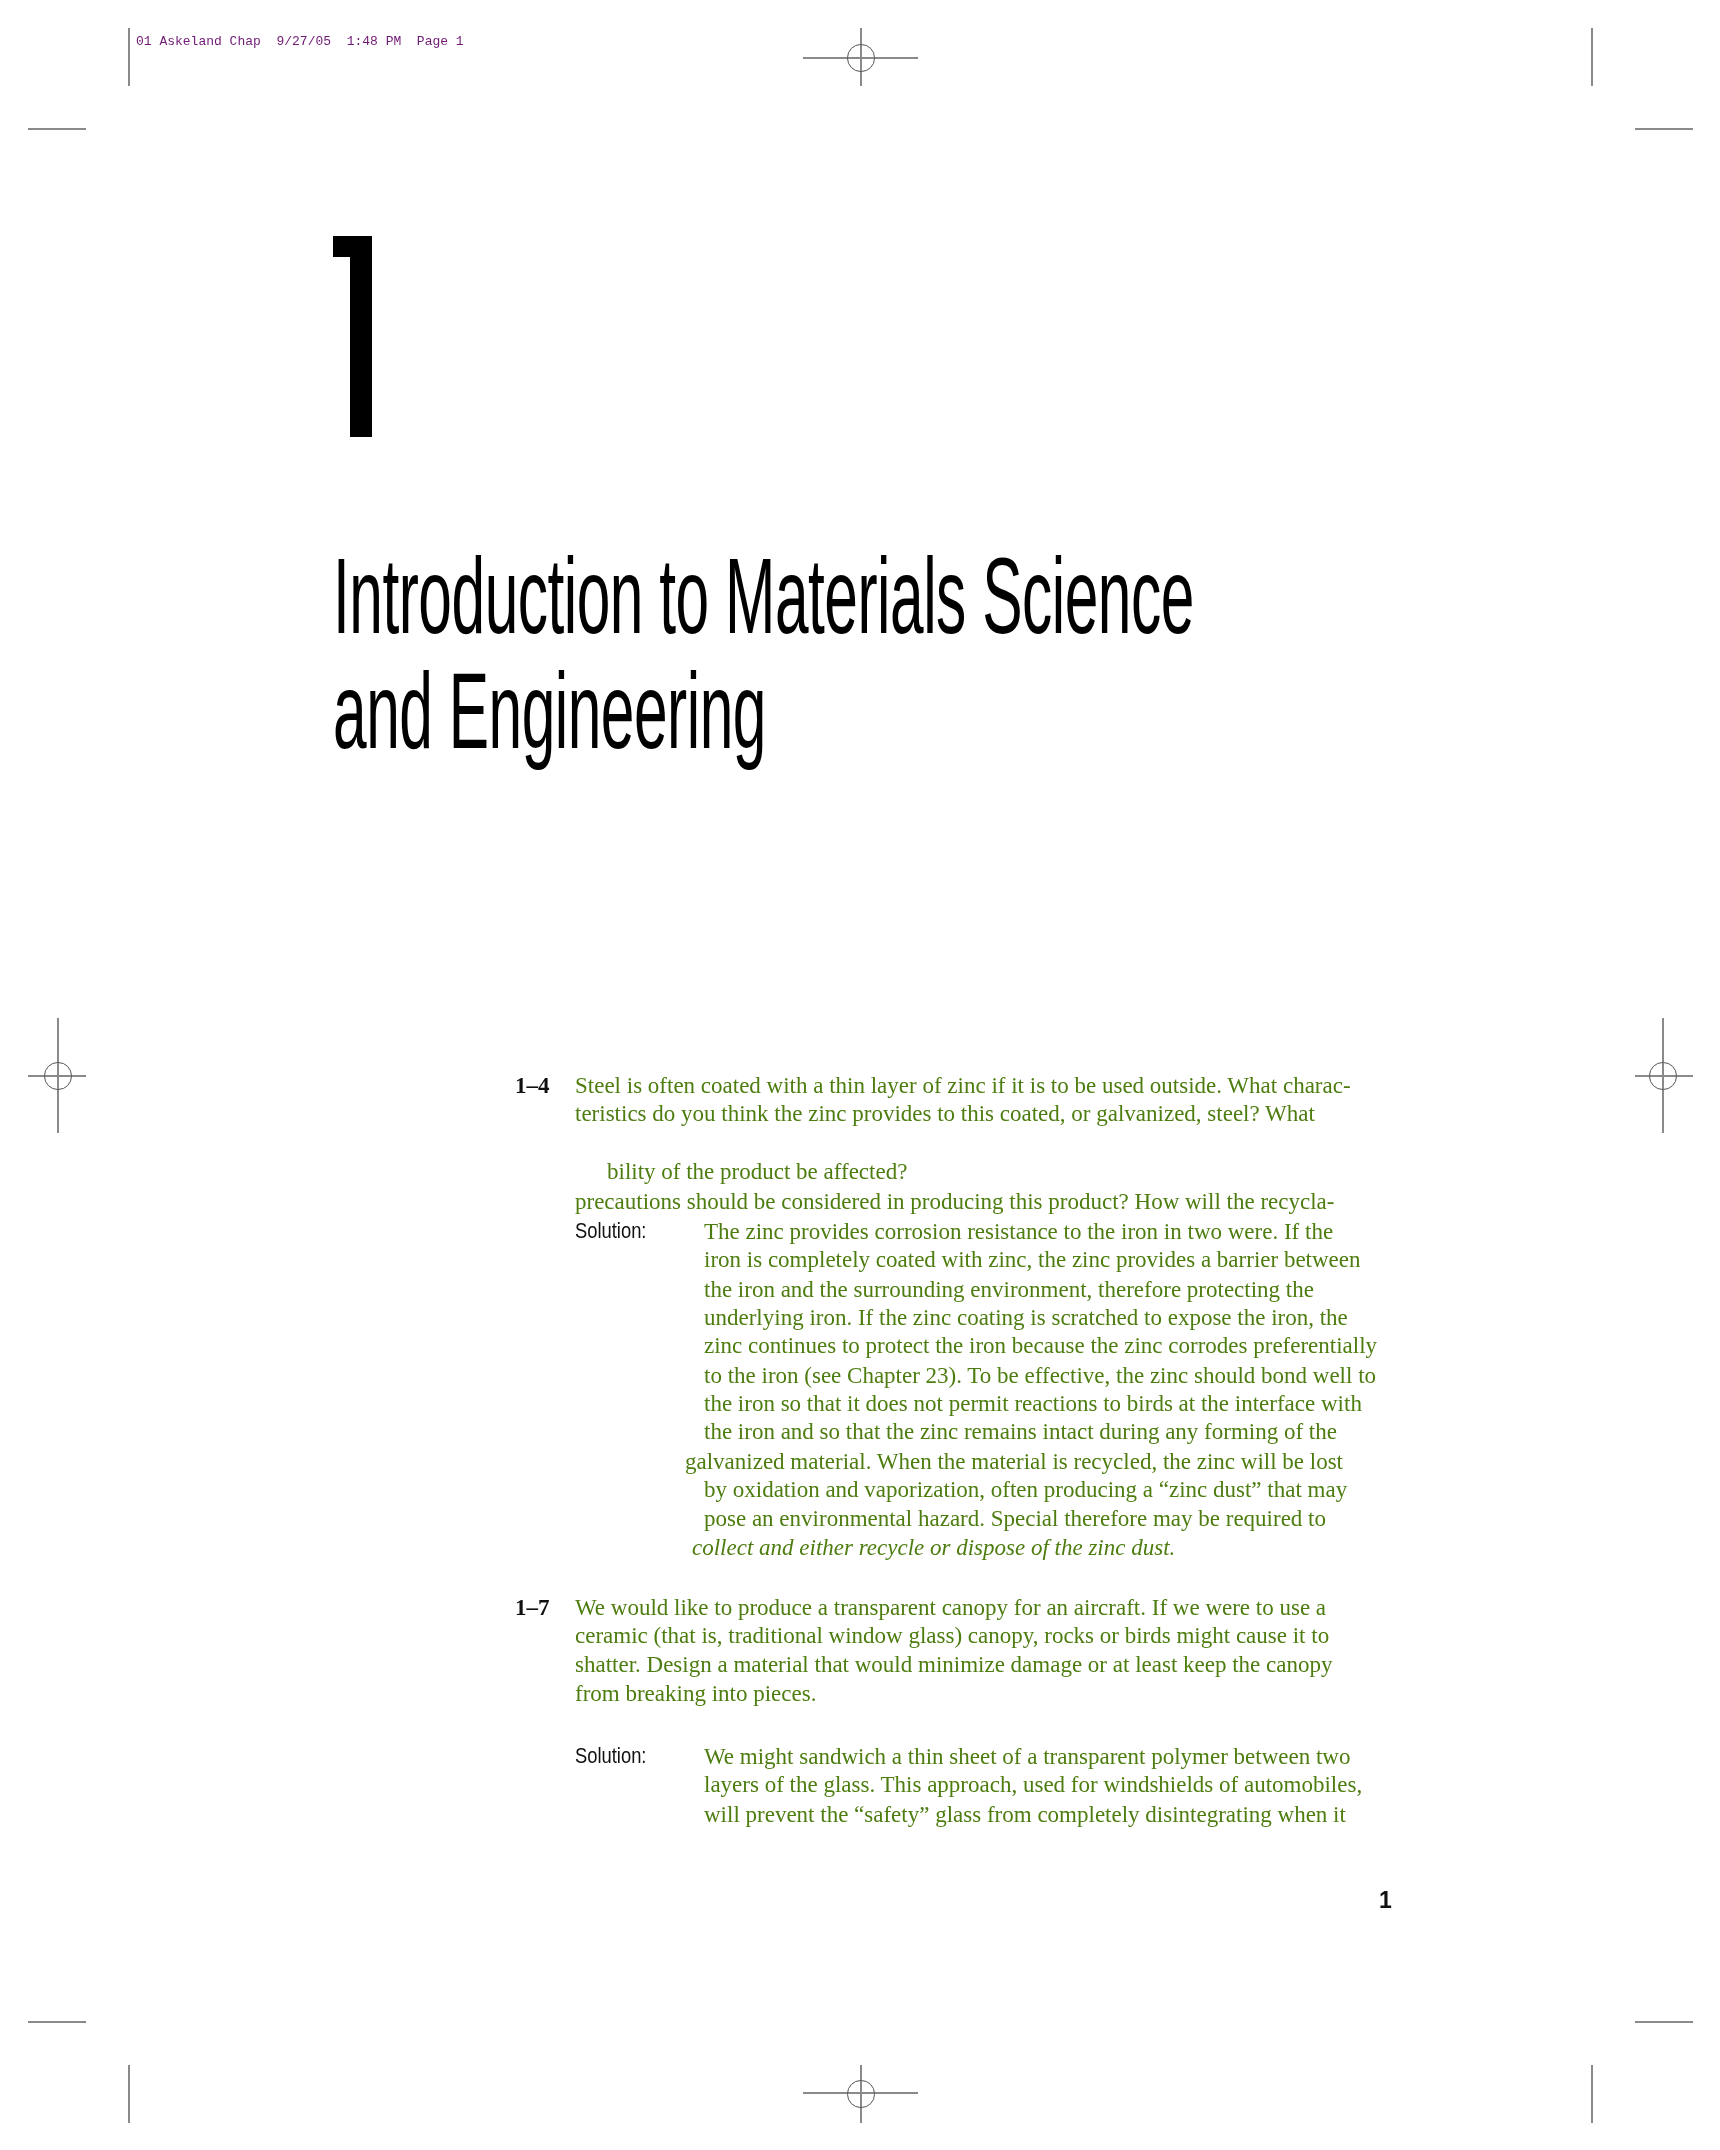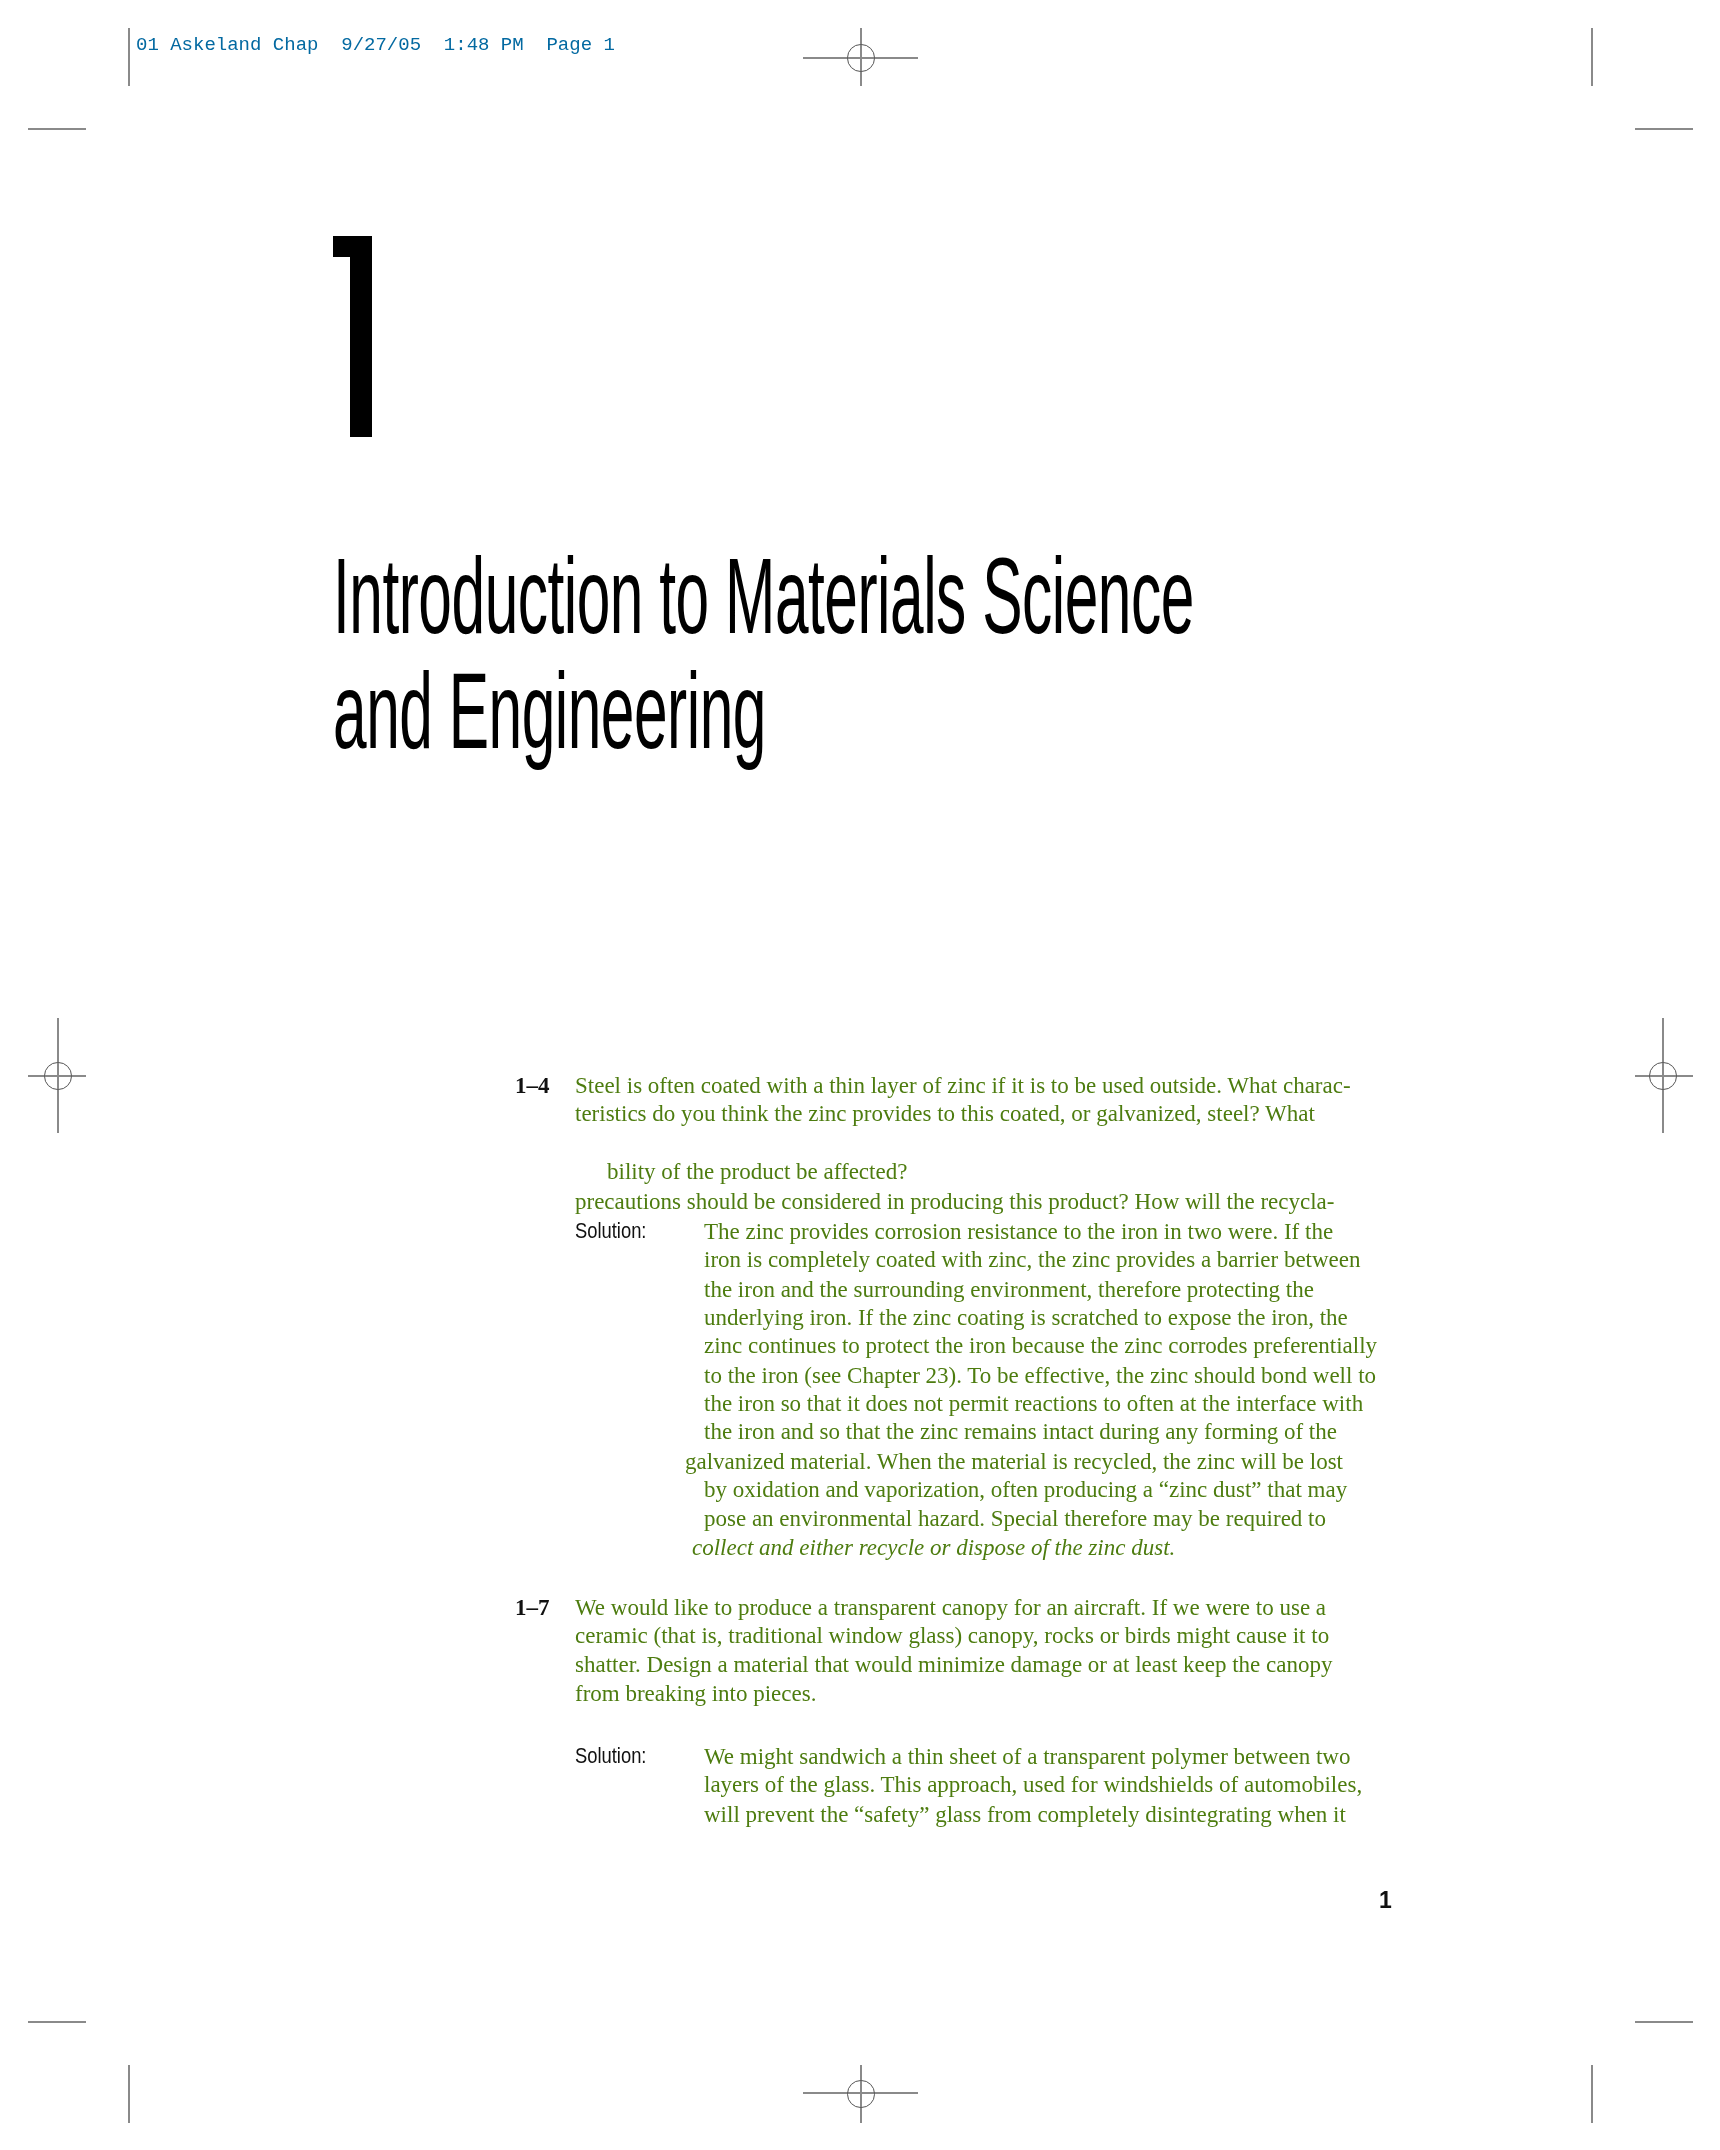--- a/index.html
+++ b/index.html
@@ -1,19 +1,19 @@
 <!DOCTYPE html>
 <html style="font-size:13.8px"><head>
 <meta charset="utf-8">
 <style>
   html, body { margin: 0; padding: 0; background: #ffffff; }
   body { width: 1721px; height: 2151px; position: relative; overflow: hidden; }
   .mark { position: absolute; background: #8a8a8a; }
   .circle { position: absolute; width: 27.5px; height: 27.5px; border: 1.7px solid #555555; border-radius: 50%; box-sizing: border-box; }
-  .slug { position: absolute; left: 136px; top: 34px; font-family: "Liberation Mono", "DejaVu Sans Mono", monospace; font-size: 19px; color: #0369a1; white-space: pre; letter-spacing: 0px; }
+  .slug { position: absolute; left: 136px; top: 34px; font-family: "Liberation Mono", "DejaVu Sans Mono", monospace; font-size: 13px; color: #701a75; white-space: pre; letter-spacing: 0px; }
   .chapnum { position: absolute; left: 333px; top: 236px; width: 40px; height: 201px; }
   .chapnum .flag { position: absolute; left: 0; top: 0; width: 39px; height: 20.6px; background: #000; }
   .chapnum .stem { position: absolute; left: 17px; top: 0; width: 21.5px; height: 201px; background: #000; }
   .chapnum .sr { position: absolute; opacity: 0; font-size: 8.6px; }
   .title-line { position: absolute; left: 333px; font-family: "Liberation Sans", "DejaVu Sans", sans-serif; font-size: 108px; line-height: 1; color: #000; white-space: nowrap; transform-origin: 0 0; transform: scaleX(0.56); letter-spacing: -0.9px; }
   .ln { position: absolute; font-family: "Liberation Serif", "DejaVu Serif", serif; font-size: 23px; line-height: 1; color: #4d7c0f; white-space: nowrap; }
   .qnum { position: absolute; font-family: "Liberation Serif", "DejaVu Serif", serif; font-weight: bold; font-size: 23px; line-height: 1; color: #111; }
   .sol { position: absolute; font-family: "Liberation Sans", "DejaVu Sans", sans-serif; font-size: 22.4px; line-height: 1; color: #111; transform-origin: 0 0; transform: scaleX(0.82); }
   .pagenum { position: absolute; left: 1379px; top: 1889px; font-family: "Liberation Sans", "DejaVu Sans", sans-serif; font-weight: bold; font-size: 23px; line-height: 1; color: #111; }
 </style>
@@ -74,21 +74,21 @@
   <div class="ln" style="left:575px; top:1190px;">precautions should be considered in producing this product? How will the recycla-</div>
   <div class="ln" style="left:575px; top:1160px;margin-left:32px;">bility of the product be affected?</div>
 
   <div class="sol" style="left:575px; top:1220px;">Solution:</div>
   <div class="ln" style="left:704px; top:1220px;">The zinc provides corrosion resistance to the iron in two were. If the</div>
   <div class="ln" style="left:704px; top:1248px;">iron is completely coated with zinc, the zinc provides a barrier between</div>
   <div class="ln" style="left:704px; top:1278px;">the iron and the surrounding environment, therefore protecting the</div>
   <div class="ln" style="left:704px; top:1306px;">underlying iron. If the zinc coating is scratched to expose the iron, the</div>
   <div class="ln" style="left:704px; top:1334px;">zinc continues to protect the iron because the zinc corrodes preferentially</div>
   <div class="ln" style="left:704px; top:1364px;">to the iron (see Chapter 23). To be effective, the zinc should bond well to</div>
-  <div class="ln" style="left:704px; top:1392px;">the iron so that it does not permit reactions to often at the interface with</div>
+  <div class="ln" style="left:704px; top:1392px;">the iron so that it does not permit reactions to birds at the interface with</div>
   <div class="ln" style="left:704px; top:1420px;">the iron and so that the zinc remains intact during any forming of the</div>
   <div class="ln" style="left:685px; top:1450px;">galvanized material. When the material is recycled, the zinc will be lost</div>
   <div class="ln" style="left:704px; top:1478px;">by oxidation and vaporization, often producing a “zinc dust” that may</div>
   <div class="ln" style="left:704px; top:1507px;">pose an environmental hazard. Special therefore may be required to</div>
   <div class="ln" style="left:692px; top:1536px;font-style:italic;">collect and either recycle or dispose of the zinc dust.</div>
 </div>
 
 <div>
   <div class="qnum" style="left:515px; top:1596px;">1–7</div>
   <div class="ln" style="left:575px; top:1596px;">We would like to produce a transparent canopy for an aircraft. If we were to use a</div>

